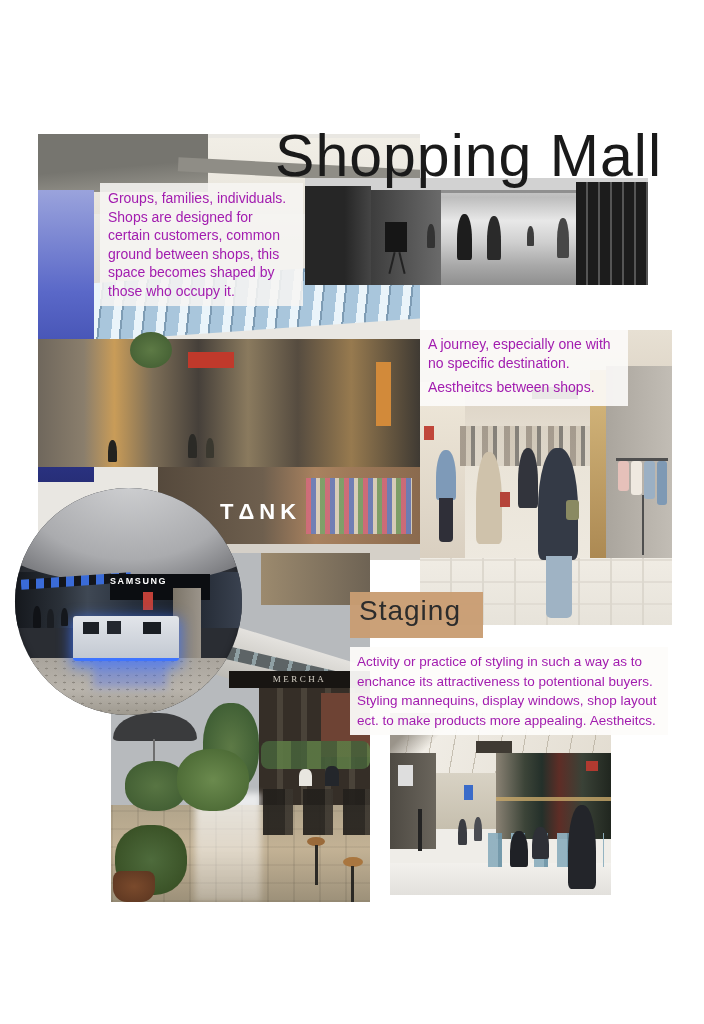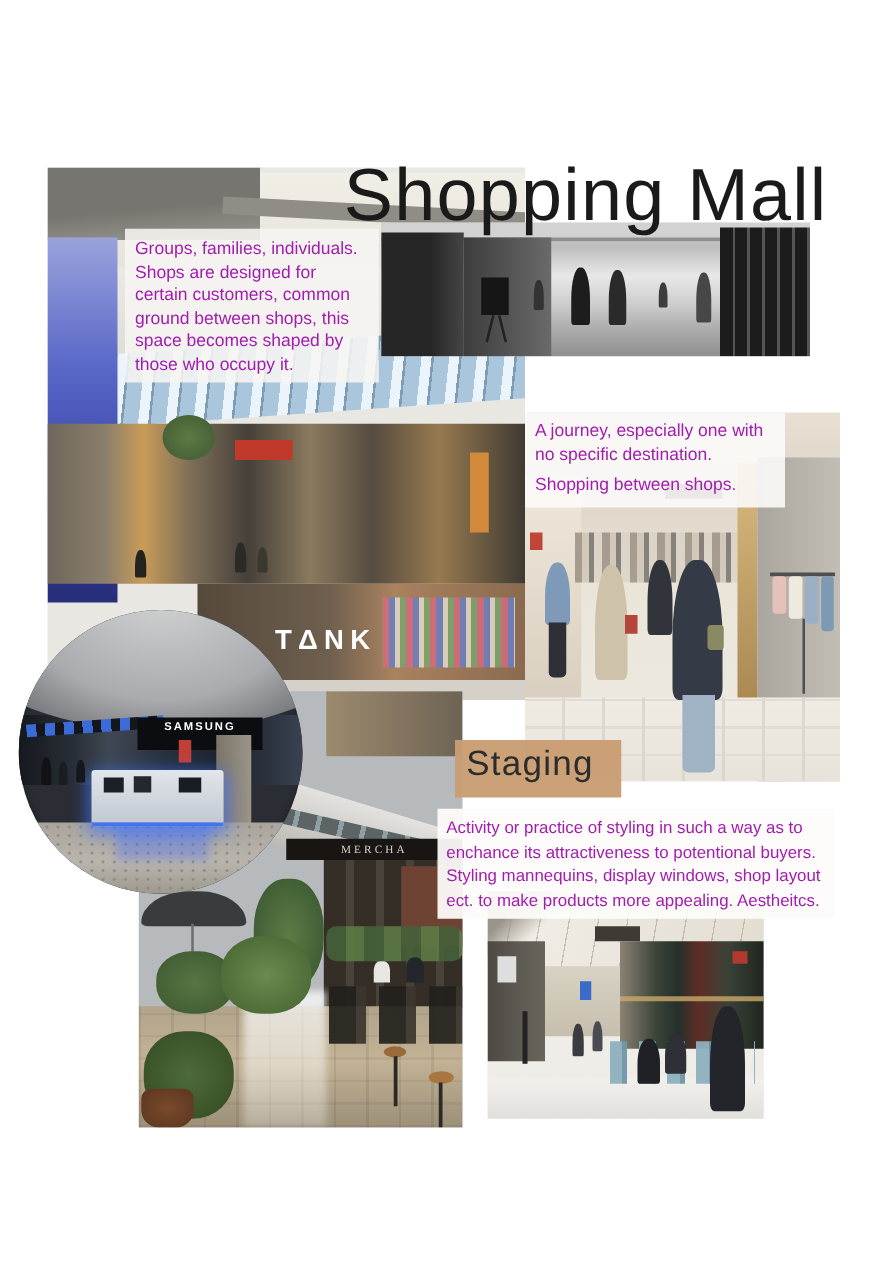--- a/index.html
+++ b/index.html
@@ -18,21 +18,21 @@
   #intro-box{left:100px;top:183px;width:187px;padding:6px 8px;background:rgba(246,245,243,.88);}
   #roving-box{left:420px;top:330px;width:192px;padding:5px 8px 9px;background:rgba(252,251,249,.9);}
   #roving-box p{margin:0;}
   #roving-box p+p{margin-top:6px;}
   #staging-box{left:350px;top:636px;width:304px;padding:5px 7px;background:rgba(253,252,250,.94);
                font-size:13.5px;line-height:19.5px;z-index:8;margin-top:11px;}
 
   .lbl{height:38px;line-height:37px;background:rgba(201,157,115,.96);color:#2c2c2c;
        font-size:28px;font-weight:300;letter-spacing:1px;white-space:nowrap;}
   #roving-label{left:418px;top:289px;padding:0 42px 0 9px;height:35px;line-height:34px;z-index:6;}
-  #staging-label{left:364px;top:592px;padding:0 22px 8px 9px;z-index:8;}
+  #staging-label{left:350px;top:592px;padding:0 22px 8px 9px;z-index:8;}
 
   
   #ph-main{left:38px;top:134px;width:382px;height:426px;z-index:1;background:#e9e7e2;}
   .mp-slab{left:0;top:0;width:170px;height:58px;background:linear-gradient(175deg,#76756f 55%,#9a9890 100%);}
   .mp-panel{left:55px;top:4px;width:327px;height:76px;background:linear-gradient(180deg,#f1eee6,#e7e3da);}
   .mp-soffit{left:140px;top:30px;width:260px;height:14px;background:#8f8d86;transform:rotate(3deg);}
   .mp-ceil{left:0;top:80px;width:382px;height:72px;background:linear-gradient(180deg,#ebe9e4,#e0ddd6);}
   .mp-blue{left:0;top:56px;width:56px;height:292px;
            background:linear-gradient(180deg,#9aa3dc 0%,#5a68c8 35%,#3542a4 70%,#272e78 100%);}
   .mp-arc{left:12px;top:240px;width:26px;height:52px;border:5px solid #cfe2ff;border-right:none;
@@ -110,21 +110,21 @@
   
   #ph-circle{left:15px;top:488px;width:227px;height:227px;border-radius:50%;z-index:7;
              background:#2a2d33;box-shadow:inset 0 0 6px rgba(0,0,0,.35);}
   .cp-canopy{left:-30px;top:-14px;width:290px;height:110px;border-radius:50%;
              background:radial-gradient(ellipse at 50% 0%,#d2d3d5 0%,#aaabae 55%,#77787c 80%,#55565a 100%);}
   .cp-corr{left:0;top:84px;width:227px;height:56px;
            background:linear-gradient(90deg,#15181d 0%,#2a3038 20%,#3f4854 32%,#28303c 52%,#1c222b 74%,#3a4250 100%);}
   .cp-led{left:6px;top:88px;width:110px;height:10px;transform:rotate(-4deg);
           background:repeating-linear-gradient(90deg,#3a6bd8 0 8px,#14161c 8px 15px);}
   .cp-samsung{left:95px;top:86px;width:100px;height:26px;background:#0b0d11;color:#fff;
-              font-size:9px;font-weight:700;letter-spacing:1.6px;line-height:14px;text-align:center;}
+              font-size:9px;font-weight:700;letter-spacing:1.6px;line-height:14px;text-align:left;}
   .cp-pillar{left:158px;top:100px;width:28px;height:78px;background:linear-gradient(90deg,#7b7468,#9b948a);}
   .cp-red{left:128px;top:104px;width:10px;height:18px;background:#c04038;}
   .cp-kiosk{left:58px;top:128px;width:106px;height:42px;border-radius:3px;
             background:linear-gradient(180deg,#e2e5ea,#c3c9d2);
             box-shadow:0 4px 14px 2px rgba(63,116,255,.75);border-bottom:3px solid #3f74ff;}
   .cp-s1{left:10px;top:6px;width:16px;height:12px;background:#1c2026;}
   .cp-s2{left:34px;top:5px;width:14px;height:13px;background:#23272e;}
   .cp-s3{left:70px;top:6px;width:18px;height:12px;background:#191d23;}
   .cp-floor{left:0;top:170px;width:227px;height:57px;
             background:radial-gradient(#8d887f 1px,transparent 1.4px) 0 0/9px 7px,
@@ -267,21 +267,21 @@
     <div class="rp-f2 fig"></div>
     <div class="rp-redbag"></div>
     <div class="rp-f3 fig"></div>
     <div class="rp-f4 fig"></div>
     <div class="rp-bag"></div>
     <div class="rp-jeans"></div>
   </div>
 
   <div id="roving-box" class="abs txt">
     <p>A journey, especially one with no specific destination.</p>
-    <p>Shopping between shops.</p>
+    <p>Aestheitcs between shops.</p>
   </div>
 
   <div id="ph-circle" class="ph">
     <div class="cp-corr"></div>
     <div class="cp-canopy"></div>
     <div class="cp-led"></div>
     <div class="cp-samsung">SAMSUNG</div>
     <div class="cp-pillar"></div>
     <div class="cp-red"></div>
     <div class="cp-floor"></div>

